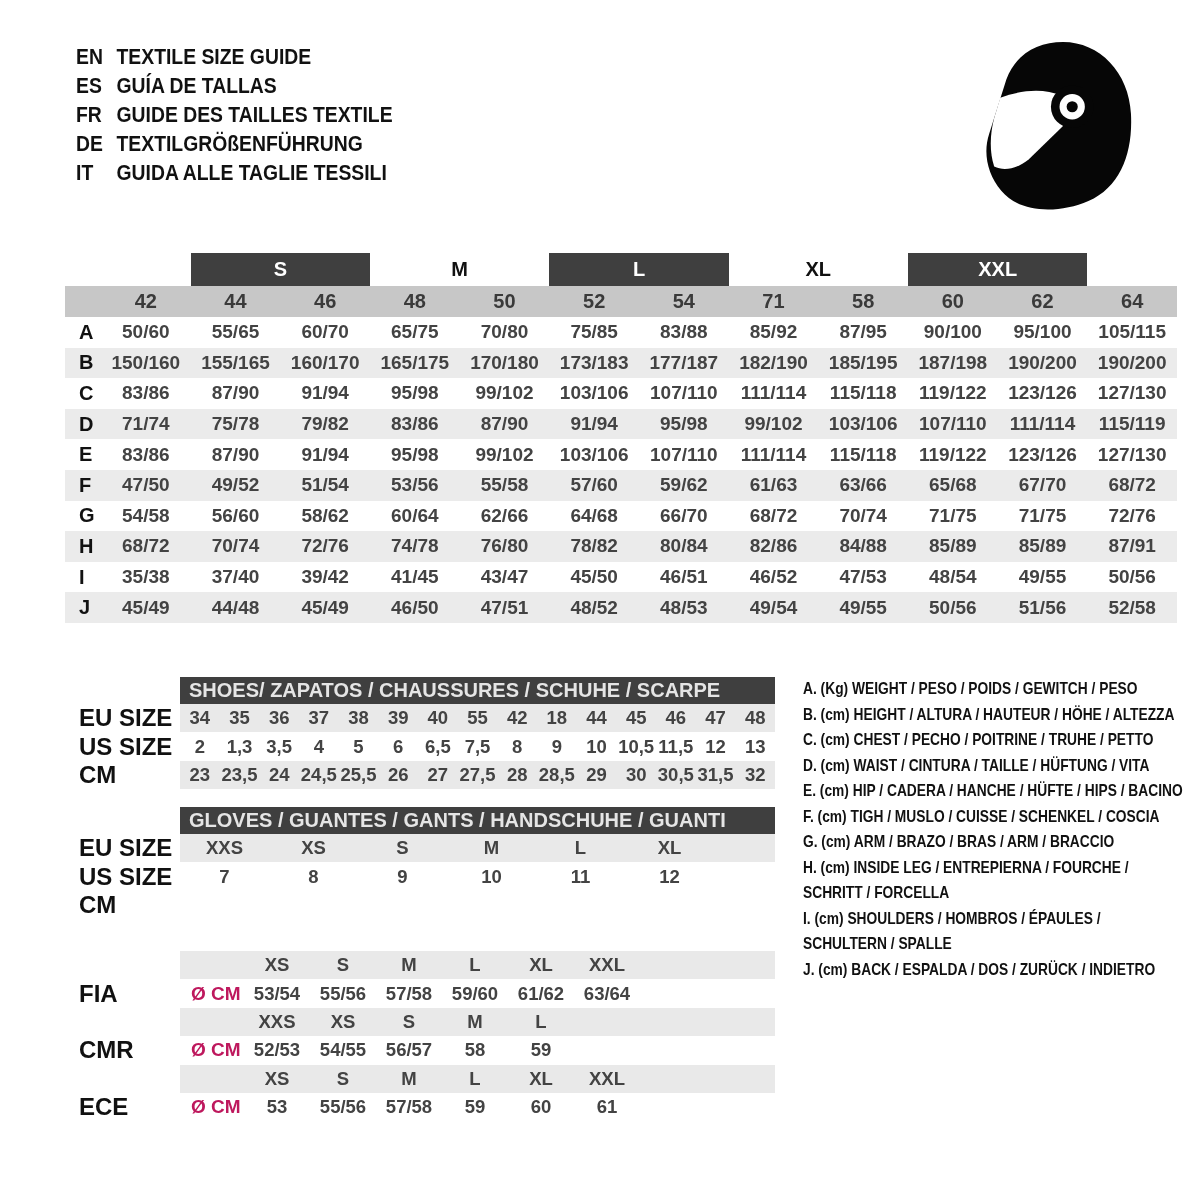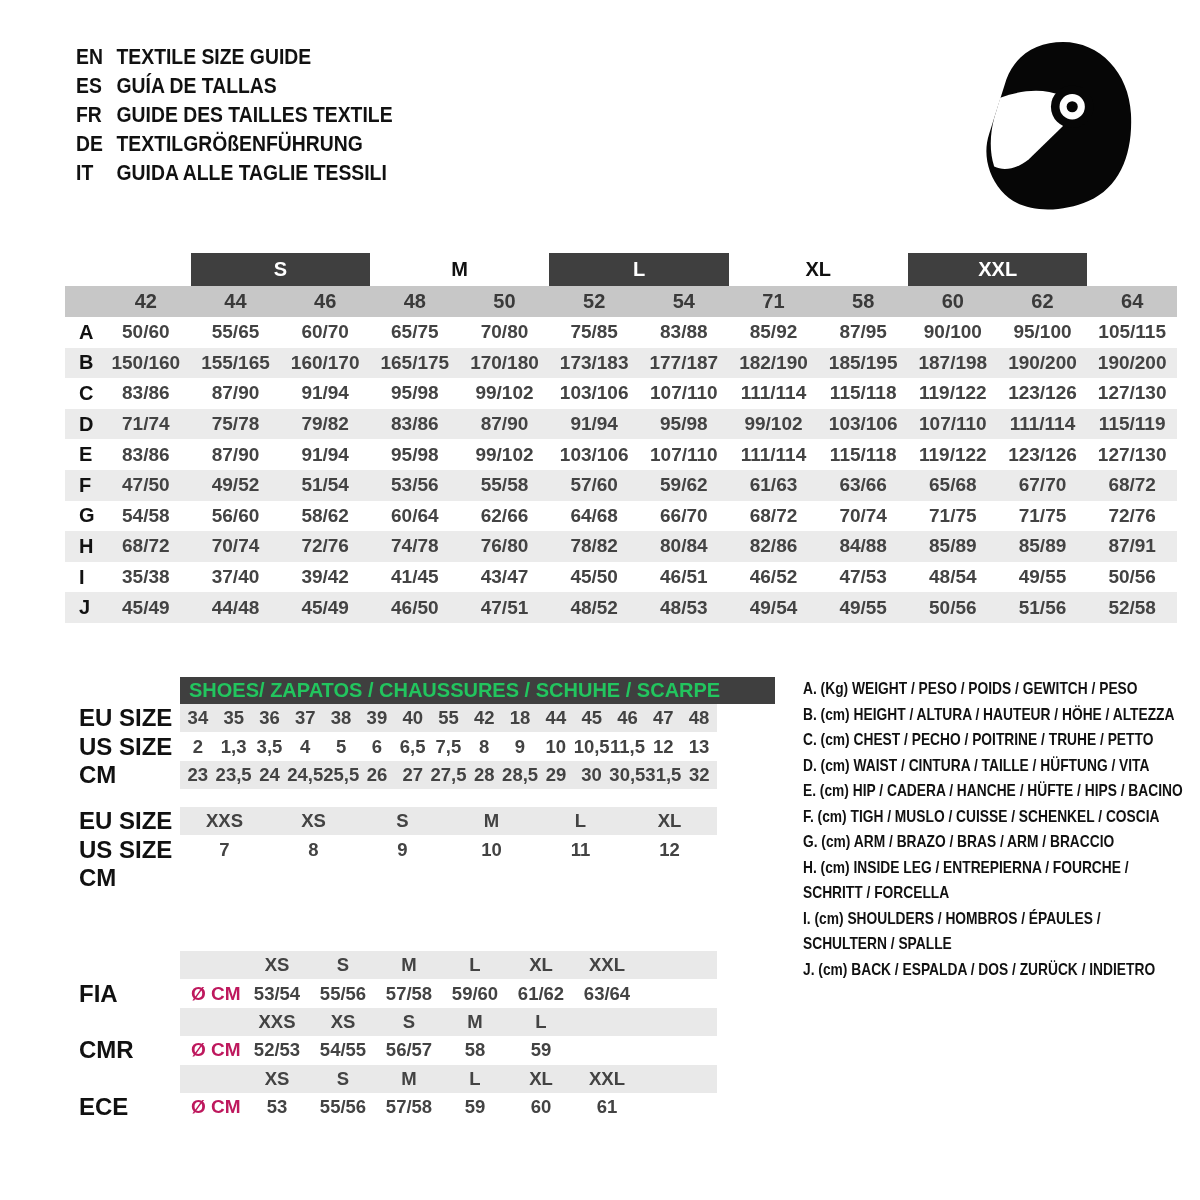--- a/index.html
+++ b/index.html
@@ -22,26 +22,26 @@
   .gbar.plain{color:#111;}
   .g1{grid-column:3/5}.g2{grid-column:5/7}.g3{grid-column:7/9}.g4{grid-column:9/11}.g5{grid-column:11/13}
   .tnums{height:31px;background:#c7c7c7;align-items:center;font-size:20px;color:#3a3a3a;}
   .cells{display:contents;}
   .cell{text-align:center;}
   .trow{height:30.6px;align-items:center;font-size:19px;color:#434343;}
   .trow.alt{background:#ebebeb;}
   .tletter{font-size:20px;color:#111;padding-left:14px;}
   
   .sec{position:absolute;left:65px;width:712px;}
-  .shead{margin-left:115px;width:595px;height:27px;background:#3f3f3f;color:#22c55e;
+  .shead{margin-left:115px;width:595px;height:27px;background:#3f3f3f;color:#e5e5e5;
          font-size:20px;line-height:27px;padding-left:9px;box-sizing:border-box;}
   .srow{display:flex;height:28.4px;align-items:stretch;}
   .slabel{width:115px;flex:0 0 115px;font-size:24px;padding-left:14px;box-sizing:border-box;
           display:flex;align-items:center;color:#111;}
-  .sband{width:537px;display:grid;align-items:center;font-size:18.5px;color:#434343;}
+  .sband{width:595px;display:grid;align-items:center;font-size:18.5px;color:#434343;}
   .sband.gray{background:#e9e9e9;}
   .cols15{grid-template-columns:repeat(15,1fr);}
   .cols6{grid-template-columns:repeat(6,89px);}
   .hcols{grid-template-columns:64px repeat(6,66px);}
   .hfirst{padding-left:11px;color:#be185d;font-size:19px;}
   
   .legend{position:absolute;left:803px;top:676px;width:470px;
           transform:scaleX(0.835);transform-origin:0 0;
           font-size:16.5px;line-height:25.5px;color:#111;}
   .legend-item{white-space:pre-line;}
@@ -199,20 +199,21 @@
         <span class="cell">29</span>
         <span class="cell">30</span>
         <span class="cell">30,5</span>
         <span class="cell">31,5</span>
         <span class="cell">32</span>
       </div>
   </div>
 </div>
 
 <div class="sec" style="top:807px">
+  <div class="shead">GLOVES / GUANTES / GANTS / HANDSCHUHE / GUANTI</div>
   <div class="srow">
     <div class="slabel">EU SIZE</div>
     <div class="sband gray cols6">
         <span class="cell">XXS</span>
         <span class="cell">XS</span>
         <span class="cell">S</span>
         <span class="cell">M</span>
         <span class="cell">L</span>
         <span class="cell">XL</span>
       </div>

